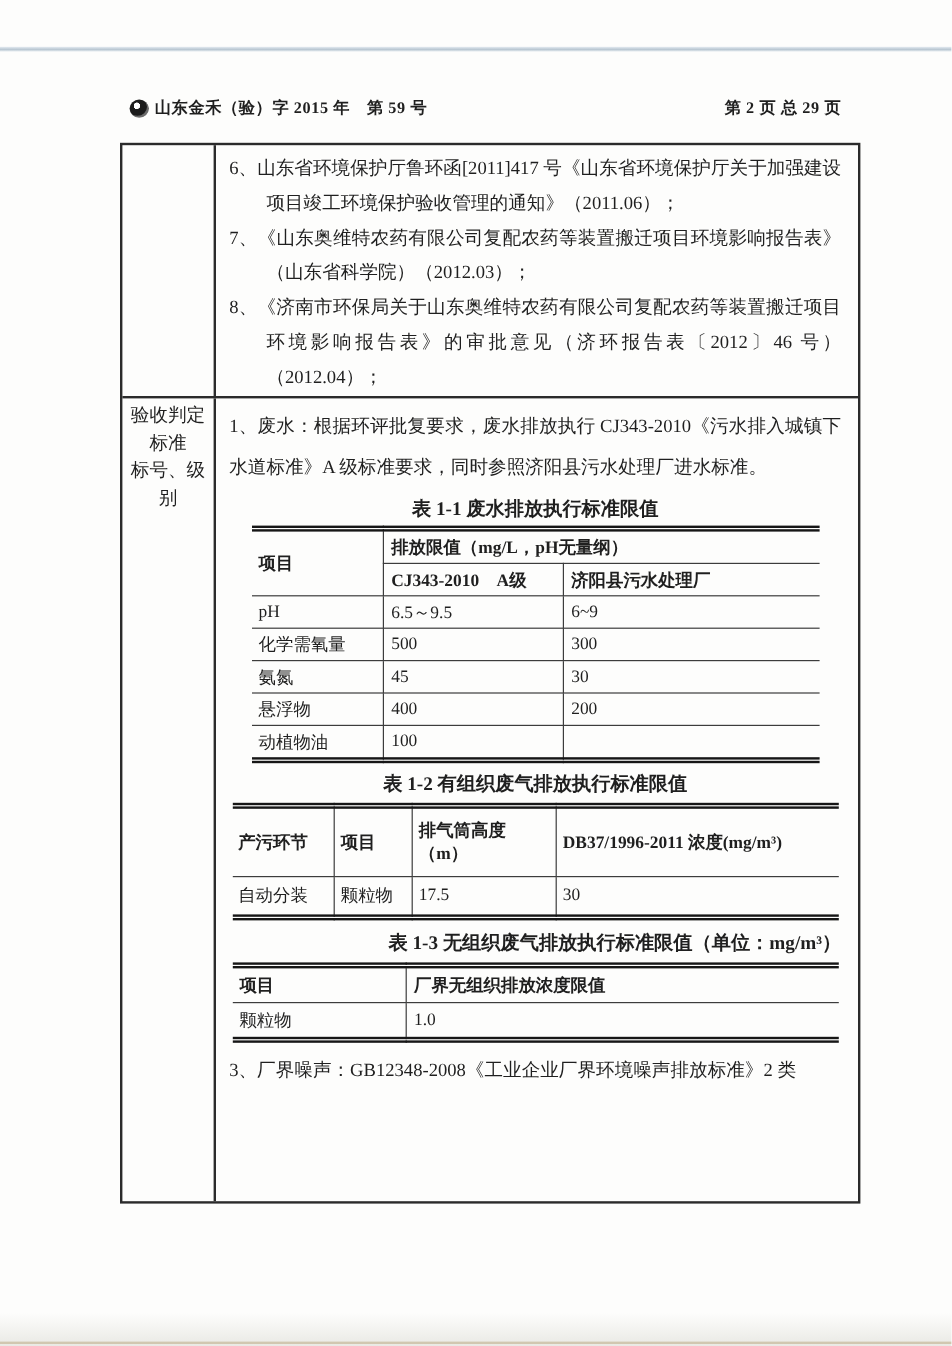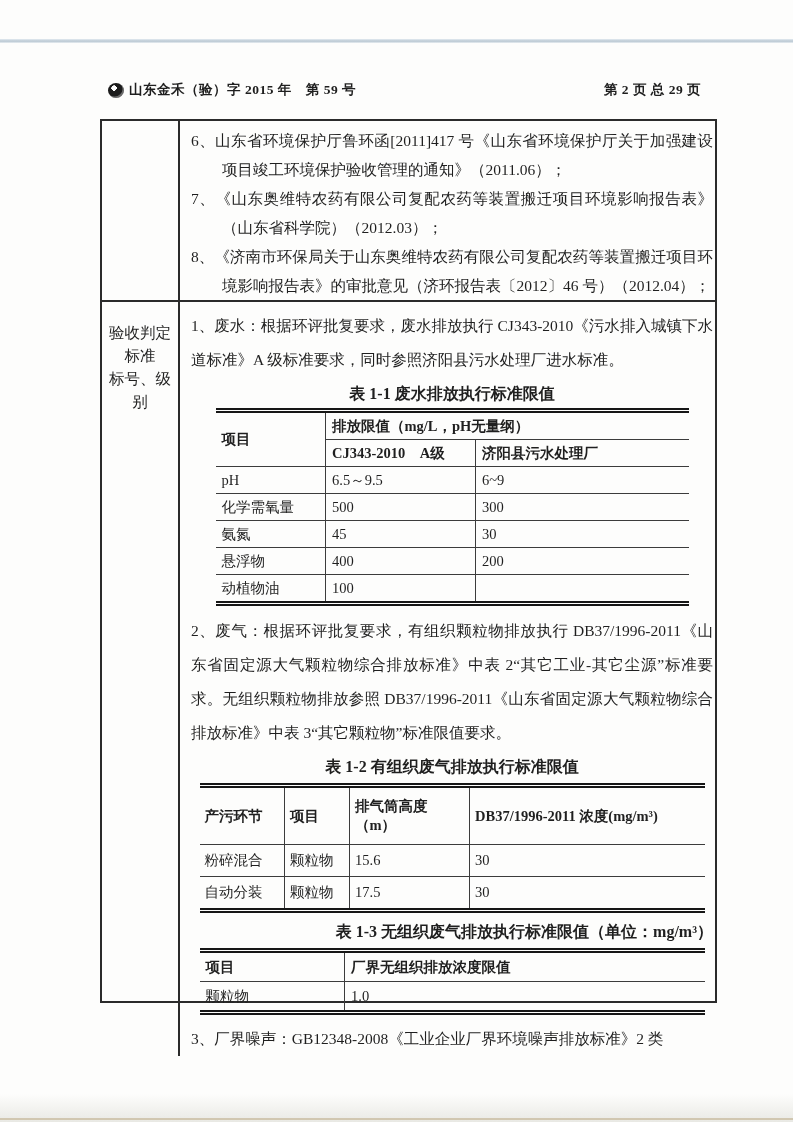--- a/index.html
+++ b/index.html
@@ -41,23 +41,23 @@
     position:absolute; left:100px; top:119px; width:617px; height:884px;
     border:2px solid #2b2b2b;
     display:flex; flex-direction:column;
     background:#fdfdfc;
   }
   .drow { display:flex; }
   .drow-refs { height:211px; border-bottom:2px solid #2b2b2b; }
   .drow-criteria { flex:1; }
   .lcell {
     width:78px; flex-shrink:0; border-right:2px solid #2b2b2b;
-    text-align:center; padding-top:19px; font-size:15.5px; line-height:23px;
-  }
-  .ccell { flex:1; padding:5px 2px 0 11px; overflow:hidden; }
+    text-align:center; padding-top:3px; font-size:15.5px; line-height:23px;
+  }
+  .ccell { flex:1; padding:5px 14px 0 11px; overflow:hidden; }
   
   .ref-item {
     font-size:15.5px; line-height:29px; text-align:justify;
     padding-left:31px; text-indent:-31px;
   }
   
   .para { font-size:15.5px; line-height:34px; text-align:justify; }
   .p1 { margin-top:2px; }
   .p2 { margin-top:8px; }
   .p3 { margin-top:7px; }
@@ -155,44 +155,37 @@
           <td>200</td>
         </tr>
         <tr>
           <td>动植物油</td>
           <td>100</td>
           <td></td>
         </tr>
       </tbody>
         </table>
 
-      <p class="para p2">2、废气：根据环评批复要求，有组织颗粒物排放执行 DB37/1996-2011《山东省固定源大气颗粒物综合排放标准》中表 2“其它工业-其它尘源”标准要求。无组织颗粒物排放参照 DB37/1996-2011《山东省固定源大气颗粒物综合排放标准》中表 3“其它颗粒物”标准限值要求。</p>
 
       <p class="tbl-title tt12">表 1-2 有组织废气排放执行标准限值</p>
       <table class="bt t12">
         <colgroup>
             <col style="width:85px">
             <col style="width:65px">
             <col style="width:120px">
             <col style="width:235px">
           </colgroup>
         <tbody>
             <tr>
           <th>产污环节</th>
           <th>项目</th>
           <th>排气筒高度（m）</th>
           <th>DB37/1996-2011 浓度(mg/m³)</th>
         </tr>
         <tr>
-          <td>粉碎混合</td>
-          <td>颗粒物</td>
-          <td>15.6</td>
-          <td>30</td>
-        </tr>
-        <tr>
           <td>自动分装</td>
           <td>颗粒物</td>
           <td>17.5</td>
           <td>30</td>
         </tr>
       </tbody>
         </table>
 
       <p class="tbl-title tt13">表 1-3 无组织废气排放执行标准限值（单位：mg/m³）</p>
       <table class="bt t13">

